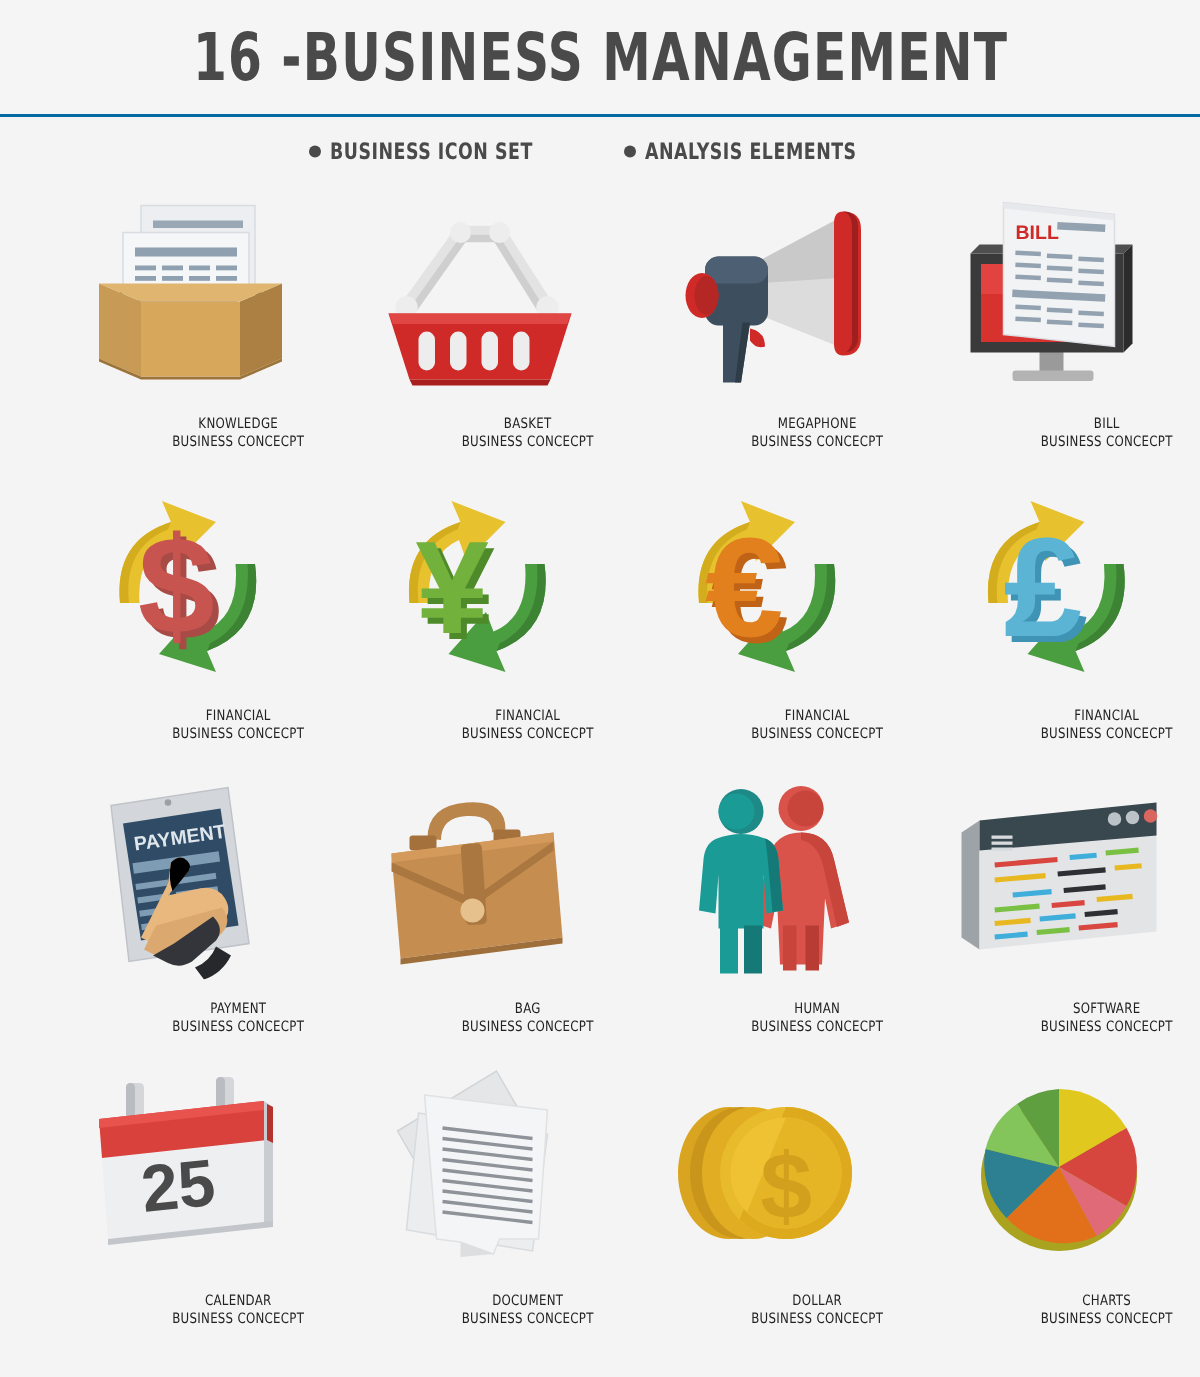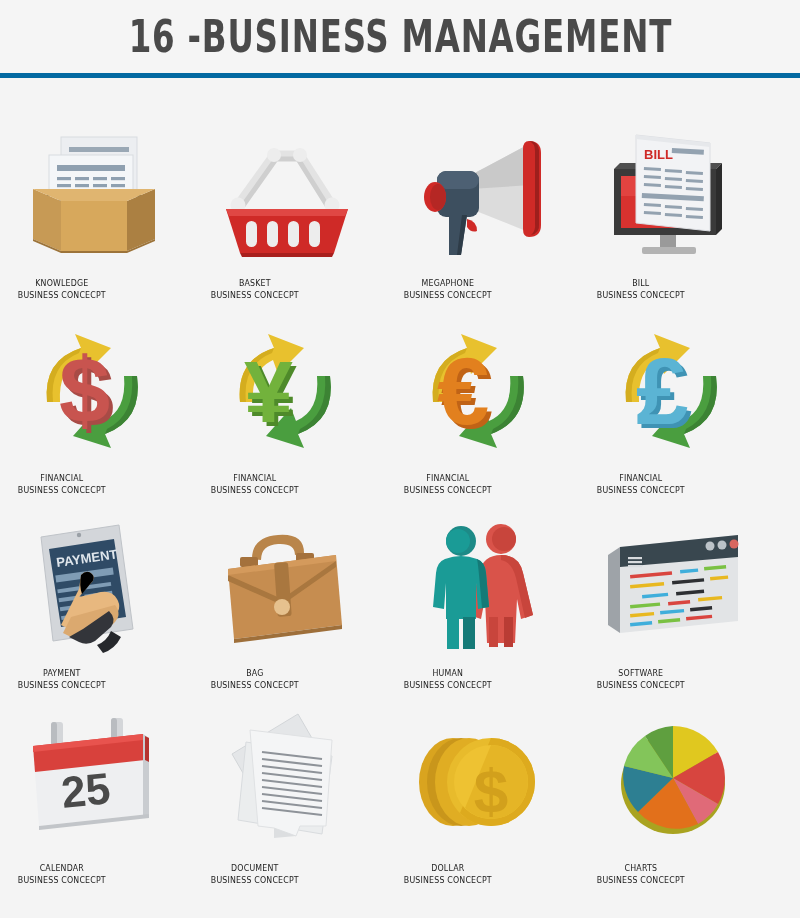--- a/index.html
+++ b/index.html
@@ -14,21 +14,21 @@
     position: relative;
     width: 800px; height: 918px;
     background: #f4f4f4;
   }
 
   
   .header {
     position: absolute; top: 0; left: 0;
     width: 800px; height: 78px;
     background: #f5f5f5;
-    border-bottom: 5px solid #0369a1;
+    border-bottom: 2px solid #0369a1;
     display: flex; align-items: center; justify-content: center;
   }
   .title {
     font-family: "DejaVu Sans Condensed", "Liberation Sans Narrow", "Liberation Sans", sans-serif;
     font-weight: 700;
     font-size: 44px;
     letter-spacing: 1px;
     color: #4a4a4a;
     transform: scaleX(0.82);
     white-space: nowrap;
@@ -57,21 +57,21 @@
   .grid {
     position: absolute;
     top: 120px; left: 14px;
     width: 772px;
     display: grid;
     grid-template-columns: repeat(4, 1fr);
     grid-template-rows: repeat(4, 195px);
   }
   .cell {
     display: flex; flex-direction: column;
-    align-items: flex-start; justify-content: flex-start;
+    align-items: flex-end; justify-content: flex-start;
   }
   .art {
     width: 160px; height: 145px;
     display: flex; align-items: center; justify-content: center;
   }
   .art svg { display: block; }
   .caption {
     margin-top: 12px;
     text-align: center;
     font-family: "DejaVu Sans Condensed", "Liberation Sans Narrow", "Liberation Sans", sans-serif;
@@ -85,20 +85,30 @@
 </style>
 </head>
 <body>
 
 <div id="page">
 
   <div class="header">
     <div class="title">16 -BUSINESS MANAGEMENT</div>
   </div>
 
+  <div class="subtitles">
+    <div class="subtitle">
+      <span class="dot"></span>
+      <span class="txt">BUSINESS ICON SET</span>
+    </div>
+    <div class="subtitle">
+      <span class="dot"></span>
+      <span class="txt">ANALYSIS ELEMENTS</span>
+    </div>
+  </div>
 
   <div class="grid">
 
     <div class="cell">
       <div class="art">
         <svg width="150" height="140" viewBox="0 0 150 140">
 
           <g>
             <polygon points="28,68 122,68 122,116 28,116" fill="#2f4858"></polygon>
             <rect x="42" y="14" width="76" height="72" fill="#eceef1" stroke="#d8dbe0" stroke-width="1"></rect>

